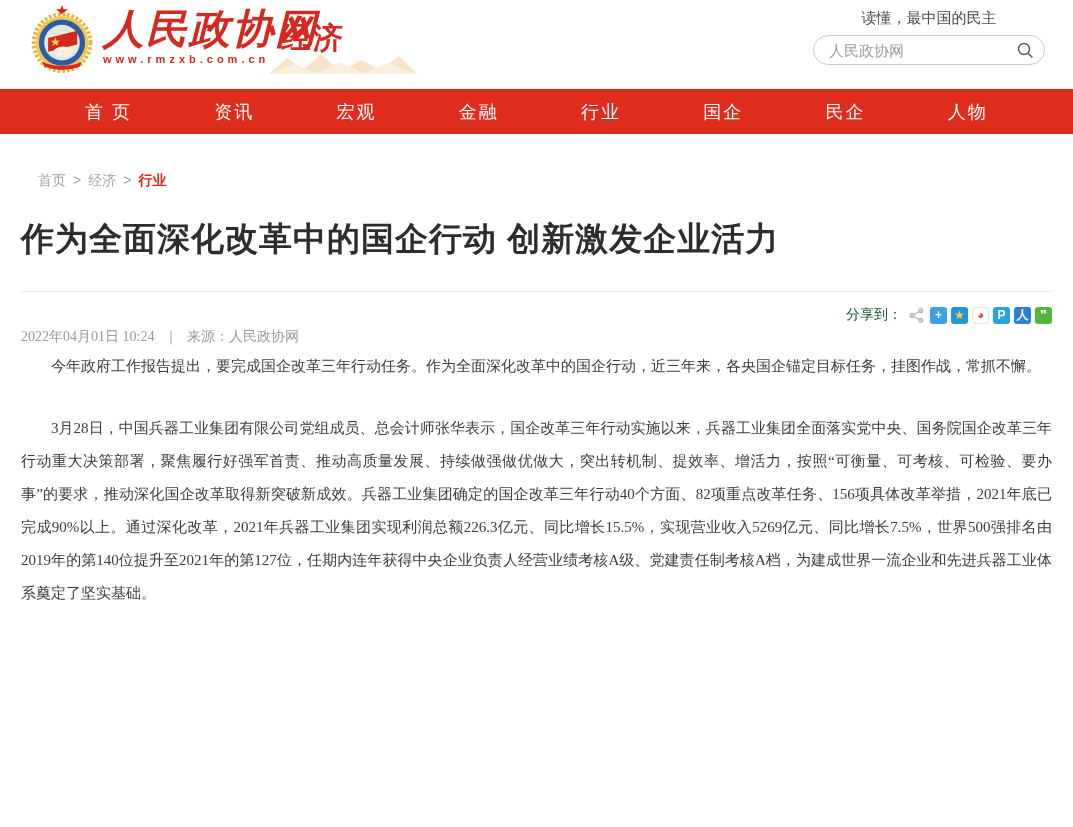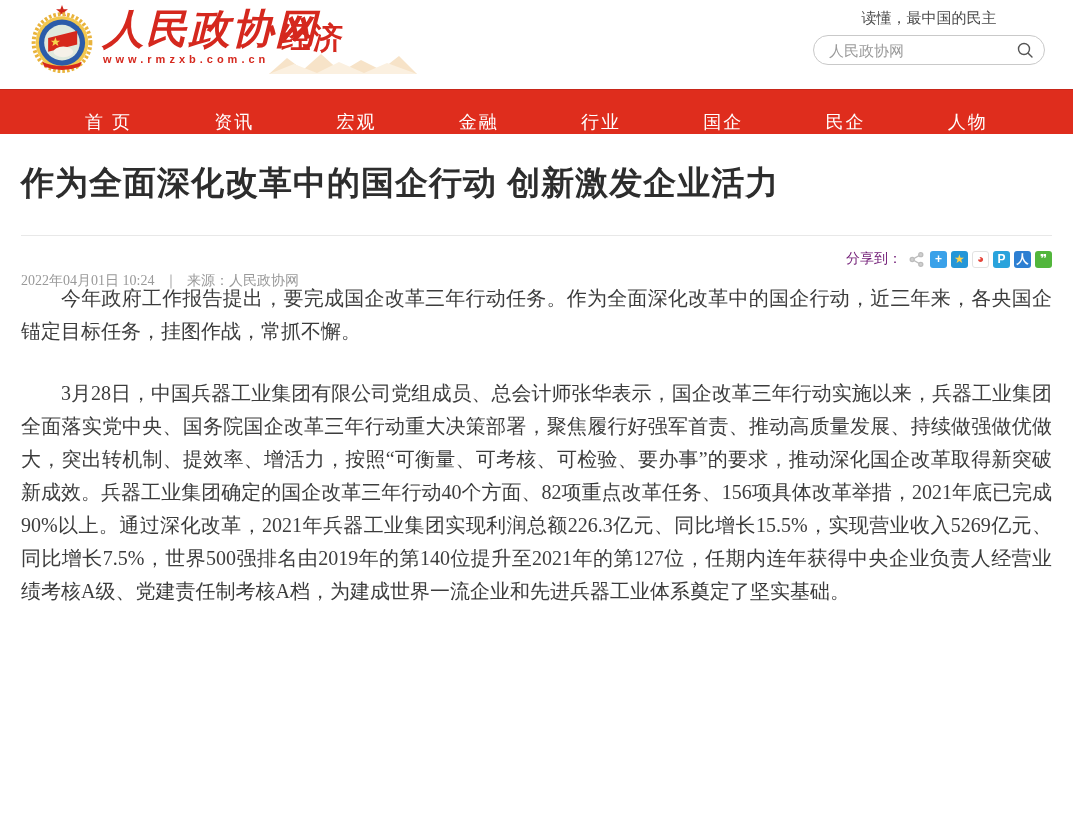--- a/index.html
+++ b/index.html
@@ -35,51 +35,51 @@
   .search-box input {
     flex: 1; border: none; outline: none; font-size: 15px; color: #333; background: transparent;
     font-family: inherit; min-width: 0;
   }
   .search-box input::placeholder { color: #9a9a9a; }
   .search-btn { display: flex; align-items: center; cursor: pointer; }
 
   
   .nav {
     height: 45px; background: #df2d1d; border-top: 1px solid #c8271a;
-    display: flex; align-items: flex-end; justify-content: space-around; padding: 0 44px;
+    display: flex; align-items: center; justify-content: space-around; padding: 0 44px;
   }
   .nav-item { color: #ffffff; font-size: 18px; letter-spacing: 2px; text-decoration: none; cursor: pointer; }
 
   
   .content { position: relative; padding: 0 21px; height: 705px; }
   .breadcrumb { padding: 38px 0 0 17px; font-size: 14px; color: #a2a2a2; }
   .crumb { color: #a2a2a2; text-decoration: none; cursor: pointer; }
   .crumb-sep { margin: 0 7px; color: #a2a2a2; }
   .crumb.active { color: #d5281e; font-weight: bold; }
 
   .title {
     margin: 27px 0 0 0; color: #2d2d2d; font-size: 33px; font-weight: 900;
     letter-spacing: 1px; line-height: 44px;
   }
 
   .meta-rule { border: none; border-top: 1px solid #e8e8e8; margin: 30px 0 0 0; }
   .meta-row { display: flex; justify-content: space-between; align-items: center; height: 46px; }
   .meta-left { color: #999; font-size: 14px; font-family: "Liberation Serif", "DejaVu Serif", serif; margin-top: 44px; }
   .meta-sep { margin: 0 6px; }
   .share-row { display: flex; align-items: center; }
-  .share-label { color: #701a75; font-size: 14px; margin-right: 4px; }
+  .share-label { color: #14532d; font-size: 14px; margin-right: 4px; }
   .share-icon {
     width: 17px; height: 17px; margin-left: 4px; border-radius: 3px;
     display: inline-flex; align-items: center; justify-content: center;
     font-size: 12px; font-weight: bold; line-height: 1; cursor: pointer; user-select: none;
   }
   .share-icon.share-nodes { background: transparent; margin-left: 2px; margin-right: 1px; }
 
   .article-body {
-    margin-top: 0; color: #3c3c3c; font-size: 20px; line-height: 33px;
+    margin-top: 12px; color: #3c3c3c; font-size: 15px; line-height: 33px;
     text-align: justify; font-family: "Liberation Serif", "DejaVu Serif", serif;
   }
   .para { margin: 0 0 29px 0; text-indent: 2em; }
 
   .bottom-rule { position: absolute; left: 21px; right: 21px; bottom: 7px; border-top: 1px solid #ececec; }
 </style>
 </head>
 <body>
 
 <div class="header">
@@ -128,20 +128,21 @@
     <a class="nav-item">资讯</a>
     <a class="nav-item">宏观</a>
     <a class="nav-item">金融</a>
     <a class="nav-item">行业</a>
     <a class="nav-item">国企</a>
     <a class="nav-item">民企</a>
     <a class="nav-item">人物</a>
   </div>
 
 <div class="content">
+  <div class="breadcrumb"><a class="crumb">首页</a><span class="crumb-sep">&gt;</span><a class="crumb">经济</a><span class="crumb-sep">&gt;</span><a class="crumb active">行业</a></div>
 
   <h1 class="title">作为全面深化改革中的国企行动 创新激发企业活力</h1>
 
   <hr class="meta-rule">
 
   <div class="meta-row">
     <div class="meta-left">
       <span>2022年04月01日 10:24</span>
       <span class="meta-sep">｜</span>
       <span>来源：人民政协网</span>

